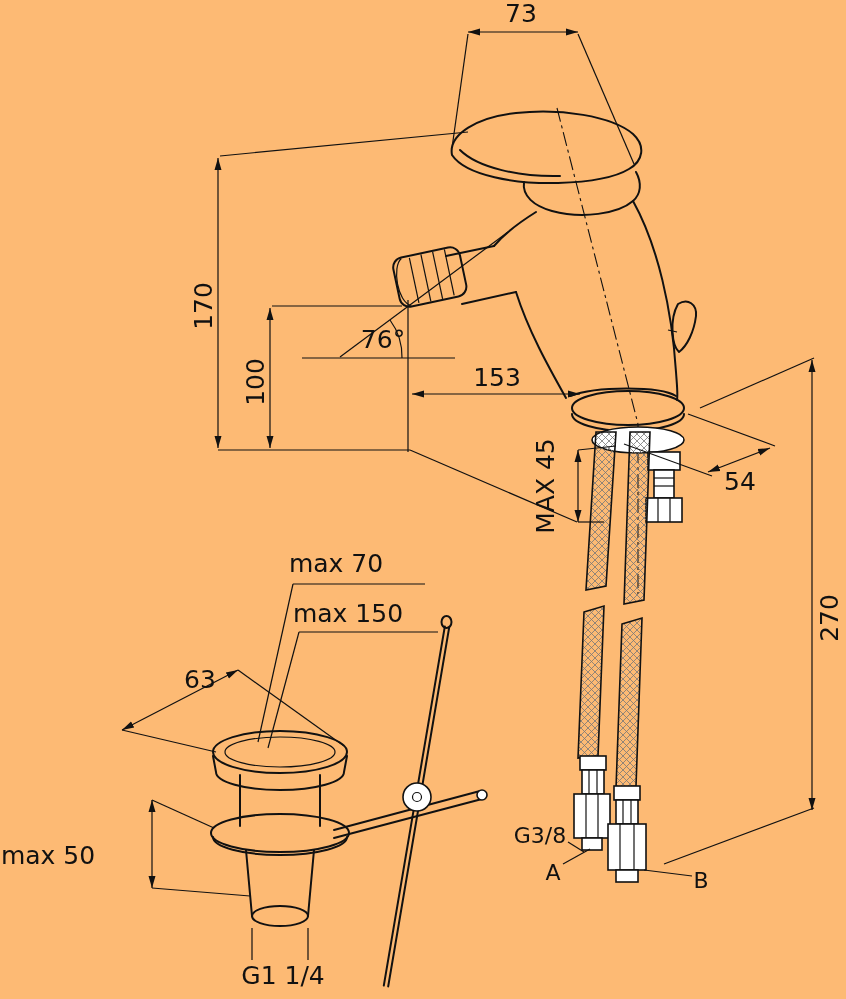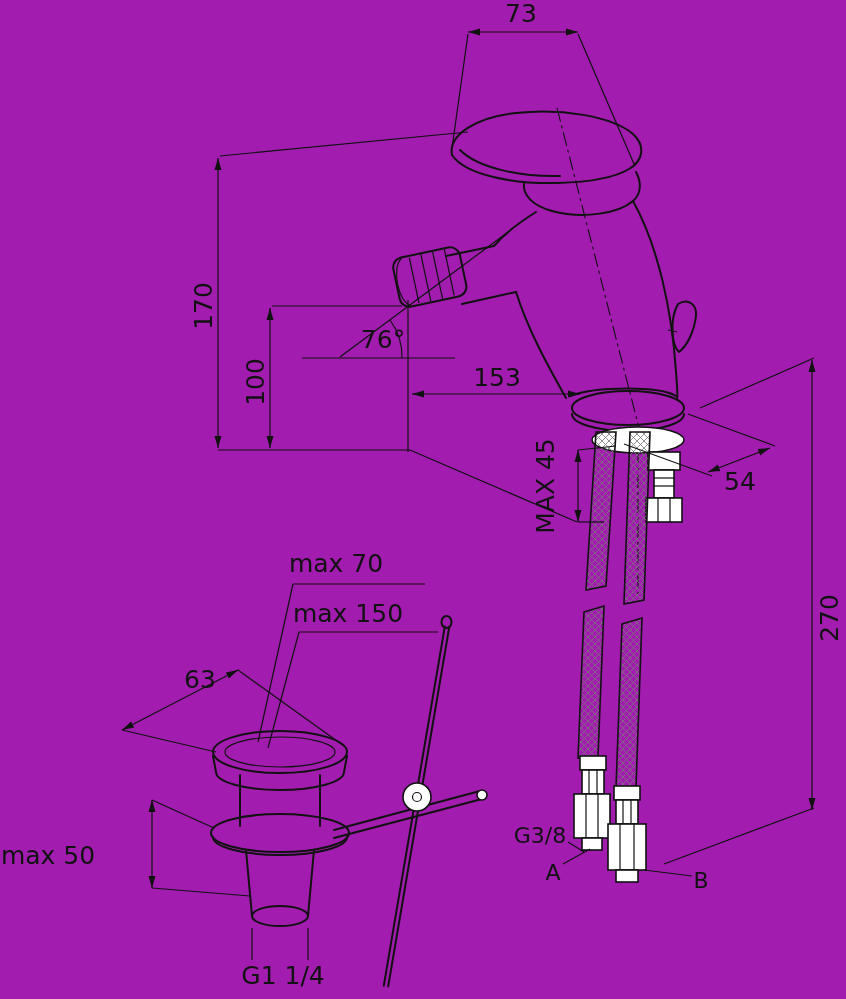--- a/index.html
+++ b/index.html
@@ -4,21 +4,21 @@
 <style>
   html, body {
     margin: 0;
     padding: 0;
     background: #ffffff;
   }
   #stage {
     position: relative;
     width: 846px;
     height: 999px;
-    background: #a21caf;
+    background: #fdba74;
     font-family: "DejaVu Sans", sans-serif;
     overflow: hidden;
   }
   svg { display: block; }
   .outline  { fill: none; stroke: #111111; stroke-width: 2;   stroke-linecap: round; stroke-linejoin: round; }
   .thin     { fill: none; stroke: #111111; stroke-width: 1.2; stroke-linecap: butt; }
   .dimline  { fill: none; stroke: #111111; stroke-width: 1.2; }
   .center   { fill: none; stroke: #111111; stroke-width: 1.1; stroke-dasharray: 14 4 3 4; }
   .braidseg { fill: url(#braid); stroke: #111111; stroke-width: 1.6; }
   .hardware { fill: #ffffff; stroke: #111111; stroke-width: 1.6; }

